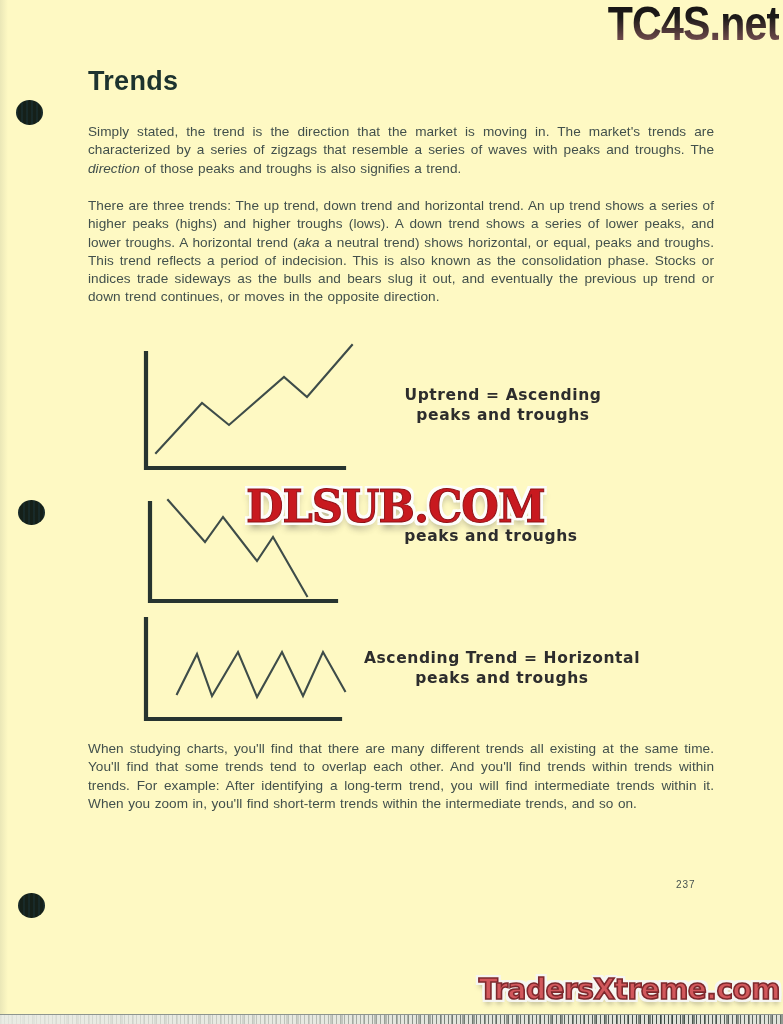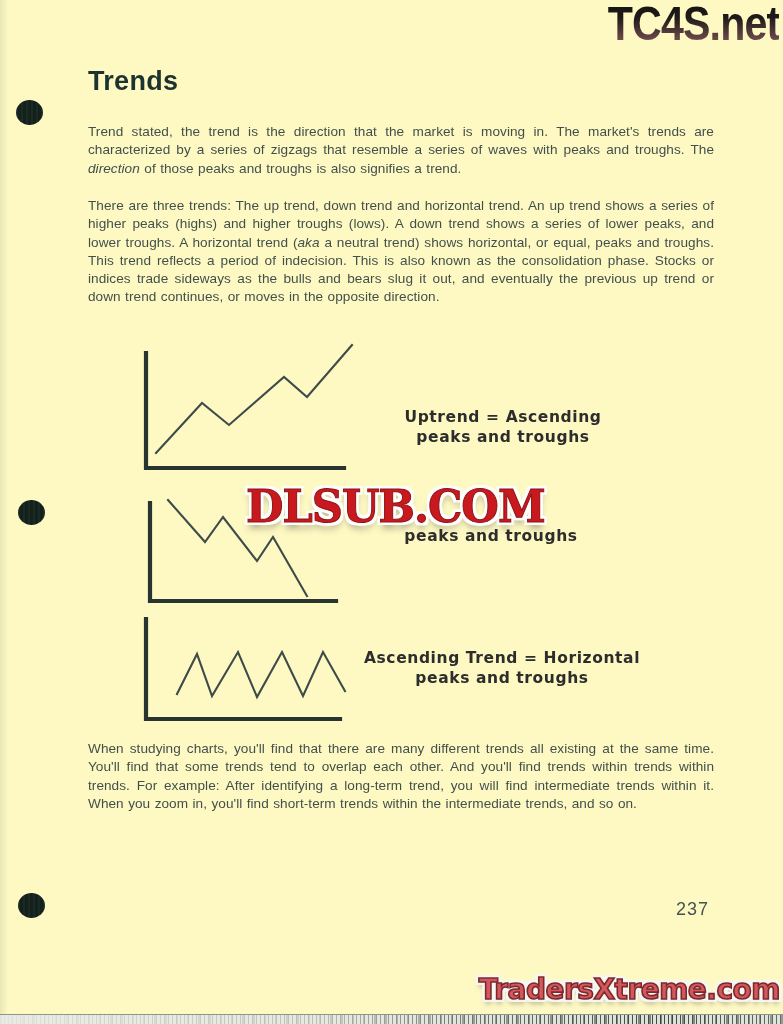--- a/index.html
+++ b/index.html
@@ -53,40 +53,40 @@
   .chart svg polyline{stroke-linecap:square;stroke-linejoin:miter;}
   .chart0{left:141px;top:338px;}
   .chart1{left:145px;top:493px;}
   .chart2{left:141px;top:616px;}
 
   .chart-label{
     position:absolute;text-align:center;
     font-family:"DejaVu Sans",sans-serif;font-weight:bold;
     font-size:15.5px;line-height:19.5px;color:#2d2d2d;letter-spacing:0.6px;
   }
-  .label0{left:397px;top:386px;width:212px;margin-top:22px;}
+  .label0{left:397px;top:386px;width:212px;}
   .label1{left:374px;top:527px;width:234px;}
   .label2{left:343px;top:649px;width:318px;}
 
   .watermark{
     position:absolute;left:246px;top:482px;
     font-family:"DejaVu Serif",serif;font-weight:bold;
     font-size:44px;line-height:50px;letter-spacing:-1px;
     color:#c8191f;
     -webkit-text-stroke:1px #8e1216;
     transform:scaleX(0.98);transform-origin:left top;
     text-shadow:
       -3px -3px 0 #fdfdfb, 3px -3px 0 #fdfdfb, -3px 3px 0 #fdfdfb, 3px 3px 0 #fdfdfb,
       -3px 0 0 #fdfdfb, 3px 0 0 #fdfdfb, 0 -3px 0 #fdfdfb, 0 3px 0 #fdfdfb,
       0 6px 7px rgba(50,50,50,0.45);
   }
 
   .pagenum{
     position:absolute;left:676px;top:879px;
-    font-size:18px;color:#46524f;letter-spacing:1px;margin-top:20px;
+    font-size:10px;color:#46524f;letter-spacing:1px;
   }
 
   .footer-logo{
     position:absolute;right:3px;top:969px;
     font-family:"DejaVu Sans",sans-serif;font-weight:bold;
     font-size:28px;line-height:42px;letter-spacing:-0.5px;
     color:#d2585c;
     -webkit-text-stroke:1.6px #7e282c;
     text-shadow:
       -3px -3px 0 #f6f6f2, 3px -3px 0 #f6f6f2, -3px 3px 0 #f6f6f2, 3px 3px 0 #f6f6f2,
@@ -113,21 +113,21 @@
 <div class="page">
 
   <div class="hole hole1"></div>
   <div class="hole hole2"></div>
   <div class="hole hole3"></div>
 
   <div class="tc4s">TC4S.net</div>
 
   <h1 class="title">Trends</h1>
 
-  <p class="body p1"><span>Trend stated, the trend is the direction that the market is moving in. The market's trends are characterized by a series of zigzags that resemble a series of waves with peaks and troughs. The </span><i>direction</i><span> of those peaks and troughs is also signifies a trend.</span></p>
+  <p class="body p1"><span>Simply stated, the trend is the direction that the market is moving in. The market's trends are characterized by a series of zigzags that resemble a series of waves with peaks and troughs. The </span><i>direction</i><span> of those peaks and troughs is also signifies a trend.</span></p>
 
   <p class="body p2"><span>There are three trends: The up trend, down trend and horizontal trend. An up trend shows a series of higher peaks (highs) and higher troughs (lows). A down trend shows a series of lower peaks, and lower troughs. A horizontal trend (</span><i>aka</i><span> a neutral trend) shows horizontal, or equal, peaks and troughs. This trend reflects a period of indecision. This is also known as the consolidation phase. Stocks or indices trade sideways as the bulls and bears slug it out, and eventually the previous up trend or down trend continues, or moves in the opposite direction.</span></p>
 
   <div class="chart chart0"><svg width="216" height="136">
         <polyline points="5,15 5,130 203,130" fill="none" stroke="#273430" stroke-width="4.2"></polyline>
         <polyline points="15,115 61,65 88,87 143,39 166,59 211,7" fill="none" stroke="#3e4c49" stroke-width="2.1"></polyline>
       </svg></div>
   <div class="chart-label label0">
     <div>Uptrend = Ascending</div>
     <div>peaks and troughs</div>

